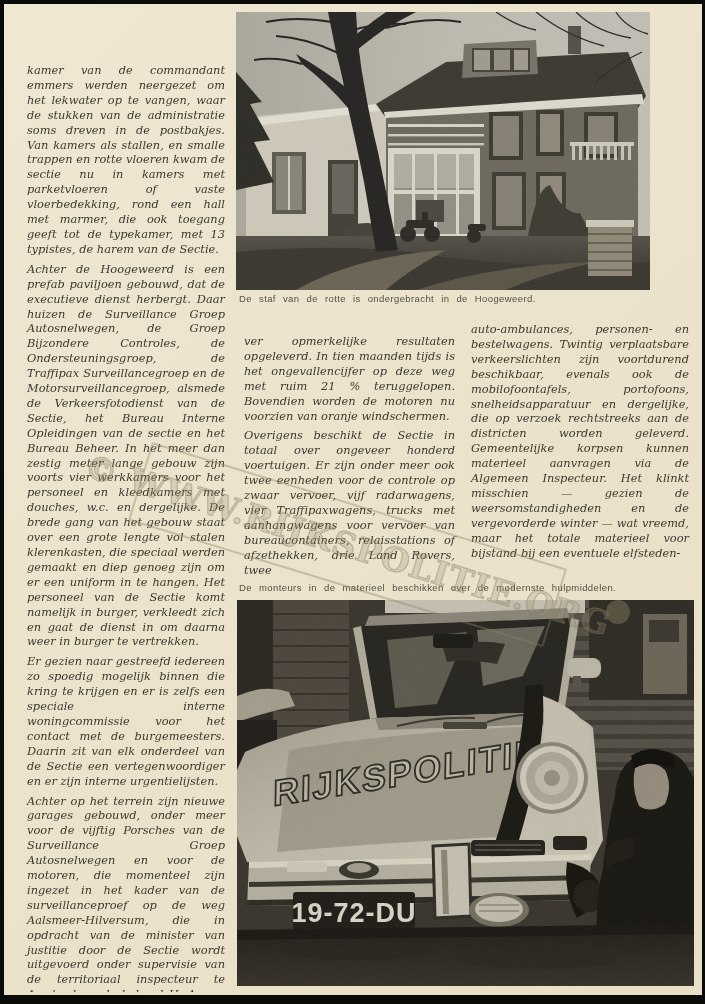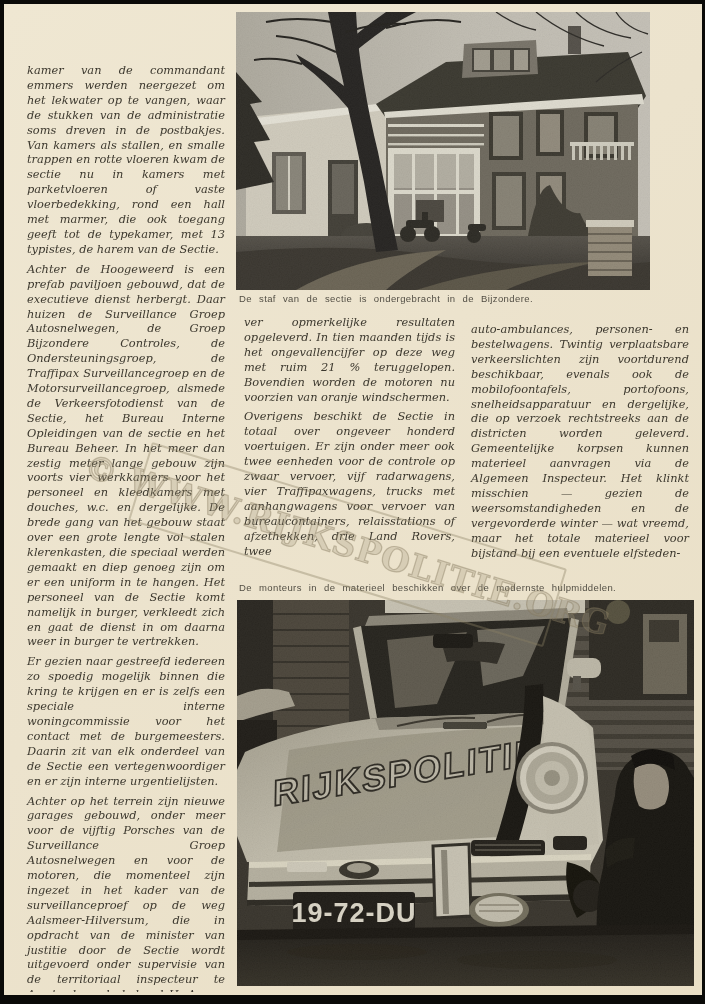--- a/index.html
+++ b/index.html
@@ -19,21 +19,21 @@
   .bodytext{
     position:absolute;
     font-size:11.4px;
     line-height:14.9px;
     text-align:justify;
     color:#3c382e;
     overflow:hidden;
   }
   .bodytext p{margin:5px;padding:0;font-style:italic;}
   .col-left{left:18px;top:54px;width:208px;height:934px;}
-  .col-mid{left:235px;top:306px;width:221px;height:252px;}
+  .col-mid{left:235px;top:325px;width:221px;height:252px;}
   .col-right{left:462px;top:313px;width:228px;height:252px;}
   .caption{
     position:absolute;
     font-family:"Liberation Sans","DejaVu Sans",sans-serif;
     font-size:9.5px;
     letter-spacing:0.4px;
     word-spacing:4px;
     color:#524e44;
   }
   .caption-1{left:235px;top:289px;width:440px;}
@@ -194,21 +194,21 @@
     <g stroke="#2b2925" stroke-width="1.3" fill="none">
       <path d="M300,0 Q330,24 368,34"></path>
         <path d="M340,0 Q360,20 395,26"></path>
         <path d="M380,0 Q390,16 412,22"></path>
       <path d="M260,0 Q280,14 300,18"></path>
         <path d="M406,40 Q380,52 360,70"></path>
     </g>
     <rect x="0" y="0" width="414" height="278" filter="url(#grain1)" opacity="0.10"></rect>
   </svg>
 
-  <div class="caption caption-1">De staf van de sectie is ondergebracht in de Bijzondere.</div>
+  <div class="caption caption-1">De staf van de rotte is ondergebracht in de Hoogeweerd.</div>
 
   <div class="bodytext col-mid">
     <p>ver opmerkelijke resultaten opgeleverd. In tien maanden tijds is het ongevallencijfer op deze weg met ruim 21 % teruggelopen. Bovendien worden de motoren nu voorzien van oranje windschermen.</p>
     <p>Overigens beschikt de Sectie in totaal over ongeveer honderd voertuigen. Er zijn onder meer ook twee eenheden voor de controle op zwaar vervoer, vijf radarwagens, vier Traffipaxwagens, trucks met aanhangwagens voor vervoer van bureaucontainers, relaisstations of afzethekken, drie Land Rovers, twee</p>
   </div>
 
   <div class="bodytext col-right">
     <p>auto-ambulances, personen- en bestelwagens. Twintig verplaatsbare verkeerslichten zijn voortdurend beschikbaar, evenals ook de mobilofoontafels, portofoons, snelheidsapparatuur en dergelijke, die op verzoek rechtstreeks aan de districten worden geleverd. Gemeentelijke korpsen kunnen materieel aanvragen via de Algemeen Inspecteur. Het klinkt misschien — gezien de weersomstandigheden en de vergevorderde winter — wat vreemd, maar het totale materieel voor bijstand bij een eventuele elfsteden-</p>
   </div>
 

